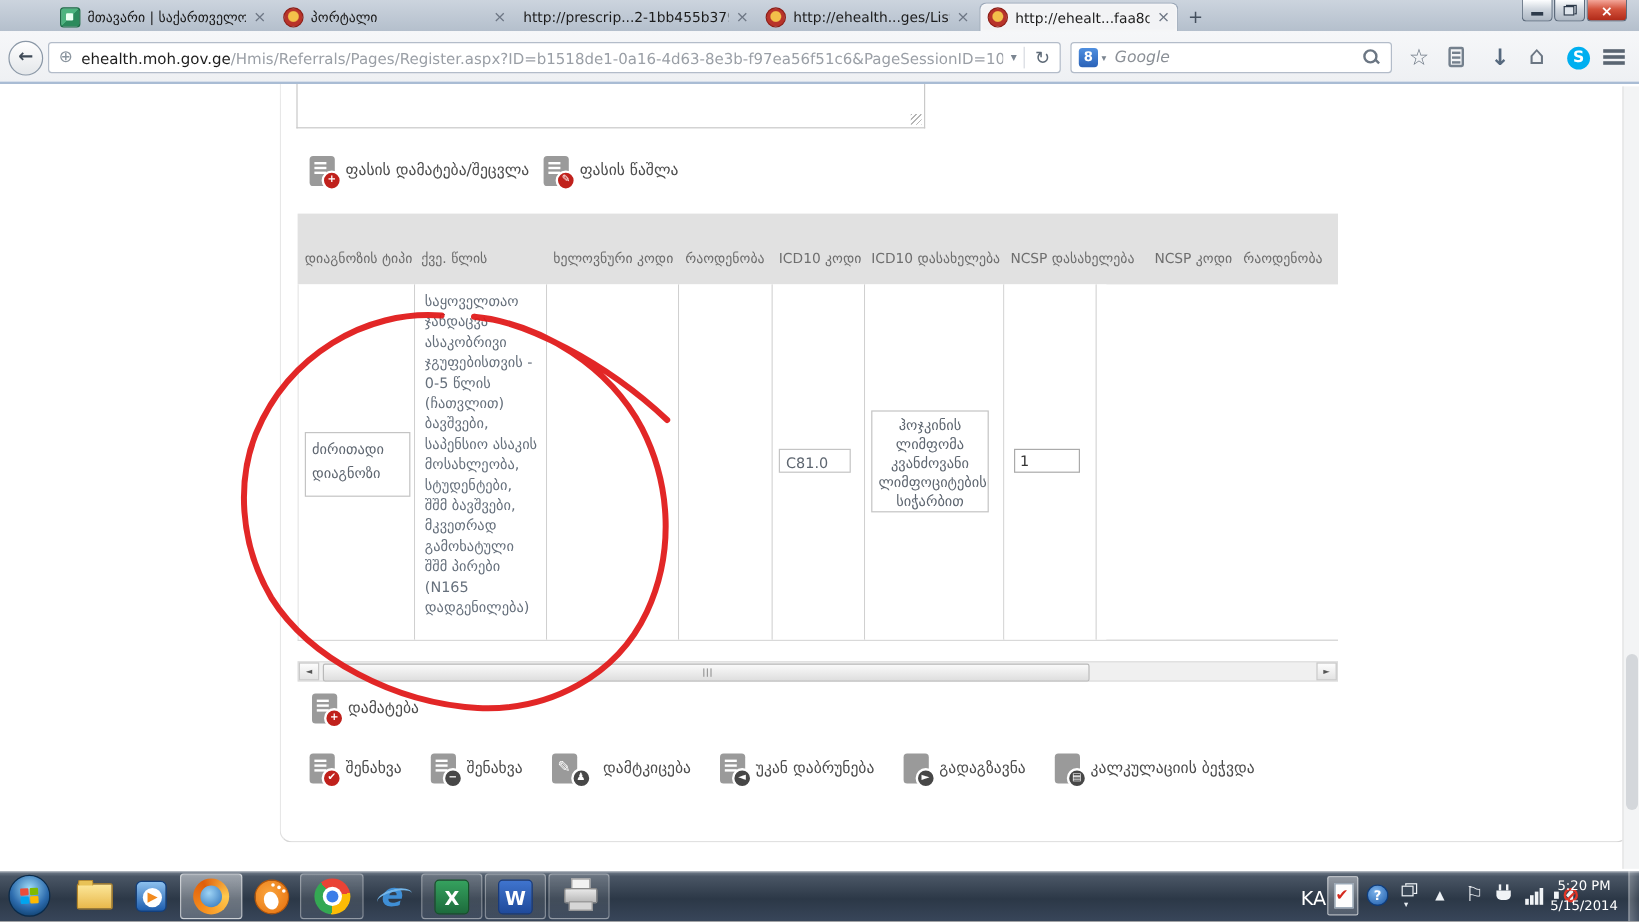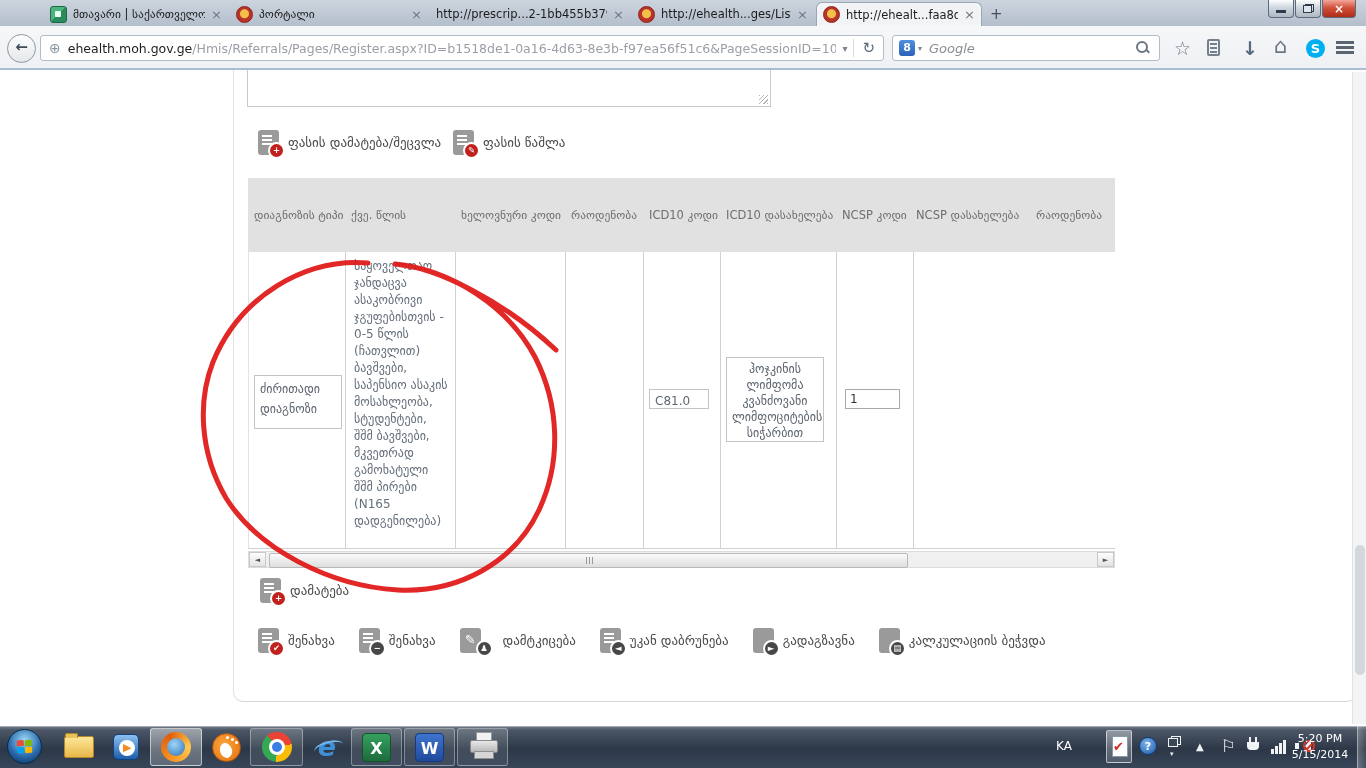--- a/index.html
+++ b/index.html
@@ -77,21 +77,21 @@
   .doc-icon.pencil{text-align:center;color:#fff;font-size:13px;line-height:24px;}
   .badge{position:absolute;right:-6px;bottom:-4px;width:13px;height:13px;border-radius:50%;
     border:2px solid #fff;color:#fff;font-size:8.5px;font-weight:bold;text-align:center;line-height:13px;}
   .badge.red{background:#c0211c;} .badge.dark{background:#474747;}
 
   .row-pricebtns{position:absolute;left:258px;top:60px;display:flex;gap:12px;}
   .row-add{position:absolute;left:260px;top:508px;}
   .row-actions{position:absolute;left:258px;top:558px;display:flex;gap:24px;}
 
   .gtable{position:absolute;left:248px;top:108px;width:867px;}
-  .ghead{display:flex;height:74px;background:#e1e1e1;}
+  .ghead{display:flex;height:59px;background:#e1e1e1;}
   .ghead .hcell{box-sizing:border-box;padding:30px 0 0 6px;font-size:11.5px;color:#6e6e6e;
     white-space:nowrap;overflow:hidden;}
   .gbody{display:flex;height:296px;border-bottom:1px solid #d0d0d0;border-left:1px solid #e3e3e3;}
   .gbody .bcell{box-sizing:border-box;border-right:1px solid #d0d0d0;position:relative;background:#fff;}
   .cellbox{position:absolute;box-sizing:border-box;border:1px solid #c4c4c4;background:#fff;
     font-size:12px;color:#5e6670;padding:3px 5px;line-height:16px;overflow:hidden;}
   .longtext{position:absolute;left:8px;right:6px;top:6px;font-size:12px;line-height:17px;color:#66707c;}
   .qty-input{position:absolute;left:8px;top:137px;width:55px;height:20px;border:1px solid #aaa;
     box-sizing:border-box;font-size:12px;color:#333;padding:2px 4px;background:#fff;}
 
@@ -147,21 +147,21 @@
     text-align:center;line-height:29px;}
   .office.xl{background:linear-gradient(180deg,#35a15e,#1d6b3c);border:1px solid #155229;box-sizing:border-box;}
   .office.wd{background:linear-gradient(180deg,#3f74ce,#1f4a9b);border:1px solid #173a7d;box-sizing:border-box;}
   .printer{position:relative;width:28px;height:22px;}
   .printer .paper{position:absolute;left:7px;top:-4px;width:14px;height:8px;background:#f2f2f2;border:1px solid #9a9a9a;}
   .printer .body{position:absolute;left:1px;top:4px;width:26px;height:11px;background:linear-gradient(180deg,#e8e8e8,#b7b7b7);
     border:1px solid #8a8a8a;border-radius:2px;}
   .printer .tray{position:absolute;left:5px;top:15px;width:18px;height:6px;background:#d6d6d6;border:1px solid #909090;}
 
   .tray{position:absolute;top:0;height:42px;color:#f2f4f6;}
-  .tray-lang{position:absolute;left:1056px;top:13px;font-size:12px;color:#fff;}
+  .tray-lang{position:absolute;left:1084px;top:13px;font-size:16px;color:#fff;}
   .tray-spell{position:absolute;left:1106px;top:4px;width:26px;height:33px;border:1px solid rgba(255,255,255,.55);
     border-radius:2px;background:linear-gradient(180deg,rgba(255,255,255,.4),rgba(255,255,255,.15));box-sizing:border-box;}
   .tray-spell .page{position:absolute;left:5px;top:5px;width:14px;height:19px;background:#fdfdfd;border:1px solid #8899aa;}
   .tray-spell .chk{position:absolute;left:6px;top:8px;color:#d42a1e;font-size:13px;font-weight:bold;}
   .tray-help{position:absolute;left:1139px;top:11px;width:18px;height:18px;border-radius:50%;
     background:radial-gradient(circle at 40% 32%,#7db4ec,#1c5aa8);border:1px solid #0e3d7d;
     color:#fff;font-size:11px;font-weight:bold;text-align:center;line-height:18px;box-sizing:border-box;}
   .tray-restore{position:absolute;left:1168px;top:10px;width:13px;height:11px;}
   .tray-restore::before{content:"";position:absolute;right:0;top:0;width:8px;height:7px;border:1px solid #eef2f6;}
   .tray-restore::after{content:"";position:absolute;left:0;bottom:0;width:8px;height:7px;border:1px solid #eef2f6;background:#3a4756;}
@@ -277,22 +277,22 @@
     </div>
 
     <div class="gtable">
       <div class="ghead">
         <div class="hcell" style="width:97px;">დიაგნოზის ტიპი</div>
         <div class="hcell" style="width:110px;">ქვე. წლის</div>
         <div class="hcell" style="width:110px;">ხელოვნური კოდი</div>
         <div class="hcell" style="width:78px;">რაოდენობა</div>
         <div class="hcell" style="width:77px;">ICD10 კოდი</div>
         <div class="hcell" style="width:116px;">ICD10 დასახელება</div>
+        <div class="hcell" style="width:120px;">NCSP დასახელება</div>
         <div class="hcell" style="width:74px;">NCSP კოდი</div>
-        <div class="hcell" style="width:120px;">NCSP დასახელება</div>
         <div class="hcell" style="width:77px;">რაოდენობა</div>
         <div class="hcell" style="width:8px;"></div>
       </div>
       <div class="gbody">
         <div class="bcell" style="width:97px;">
           <span class="cellbox" style="left:5px;top:123px;width:88px;height:54px;line-height:20px;">ძირითადი დიაგნოზი</span>
         </div>
         <div class="bcell" style="width:110px;">
           <span class="longtext">საყოველთაო ჯანდაცვა ასაკობრივი ჯგუფებისთვის - 0-5 წლის (ჩათვლით) ბავშვები, საპენსიო ასაკის მოსახლეობა, სტუდენტები, შშმ ბავშვები, მკვეთრად გამოხატული შშმ პირები (N165 დადგენილება)</span>
         </div>

